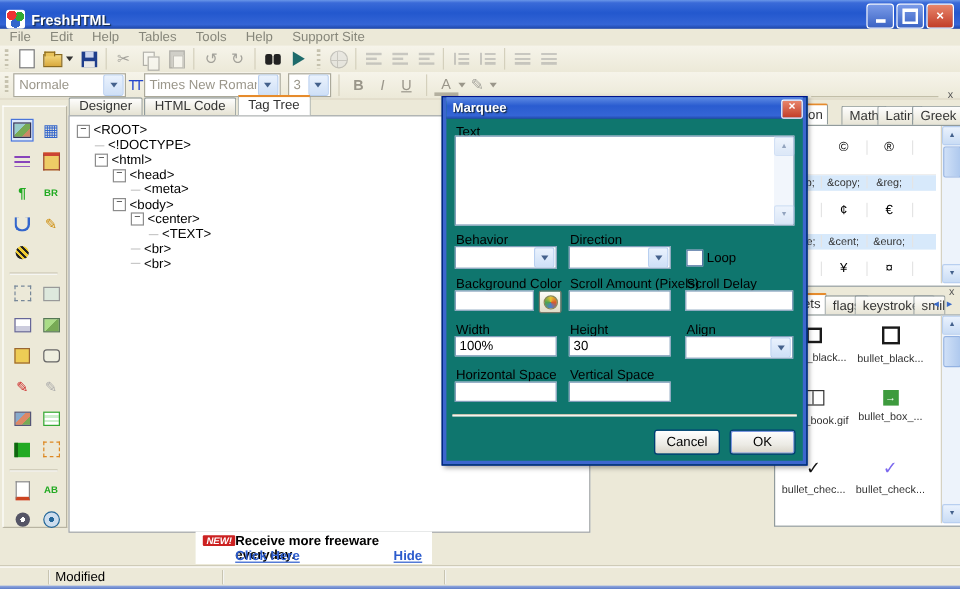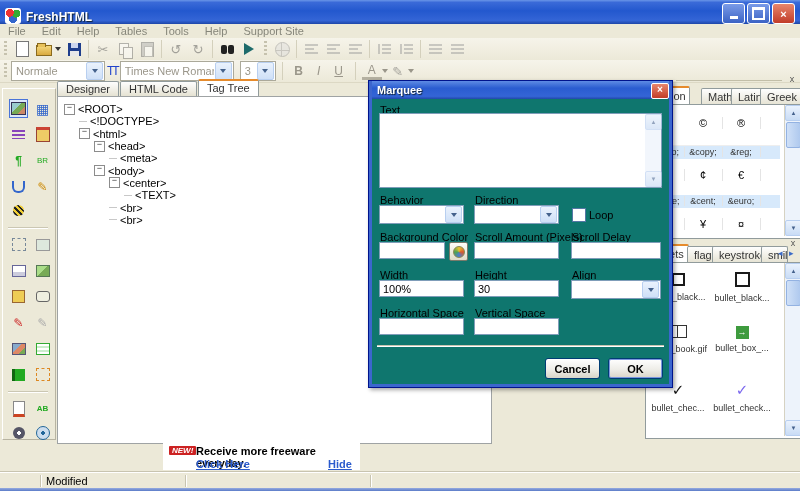--- a/index.html
+++ b/index.html
@@ -131,21 +131,21 @@
   .dcombo{position:absolute;height:19px;background:#fff;border:1px solid #7F9DB9;display:flex;align-items:center;justify-content:flex-end;box-sizing:border-box;}
   .dcombo .cb{width:15px;height:15px;margin-right:1px;background:linear-gradient(#EAF2FD,#CFE0F7);
      border:1px solid #B8CFF0;border-radius:2px;display:flex;align-items:center;justify-content:center;}
   .dcombo .cb i{width:0;height:0;border-left:3px solid transparent;border-right:3px solid transparent;border-top:4px solid #44618C;}
   .dtext{position:absolute;left:10px;top:32px;width:283px;height:75px;background:#fff;border:1px solid #7F9DB9;box-sizing:border-box;}
   .dtext .tsb{position:absolute;right:0;top:0;width:16px;height:100%;background:#F2F6FC;display:flex;flex-direction:column;justify-content:space-between;}
   .tsb .sbbtn{opacity:.55;}
   .chk{position:absolute;width:12px;height:12px;background:#fff;border:1px solid #5577A5;}
   .xpbtn{position:absolute;width:53px;height:19px;border:1px solid #003C74;border-radius:3px;
      background:linear-gradient(#FFFFFF,#ECEBE5 60%,#D8D4C8);font-size:11px;display:flex;align-items:center;justify-content:center;
-     font-family:"Liberation Sans",sans-serif;font-weight:bold;}
+     font-family:"Liberation Sans",sans-serif;}
   .xpbtn.default{box-shadow:0 0 0 1px #7A96DF inset;}
   .palbtn{position:absolute;width:17px;height:17px;border:1px solid #7A7A6A;border-radius:2px;
      background:linear-gradient(#FDFDF8,#E0DCC8);display:flex;align-items:center;justify-content:center;}
   .palwheel{width:10px;height:10px;border-radius:50%;border:1px solid #885;
      background:conic-gradient(#E8C531,#D85A2B,#4A7ED0,#4FA24F,#E8C531);}
 </style>
 </head>
 <body>
 
 <div id="app">
@@ -287,21 +287,21 @@
     <span class="si" style="left:6px;top:36px">
         <span style="width:13px;height:9px;background:repeating-linear-gradient(#84B 0 2px,transparent 2px 4px)"></span>
       </span>
     <span class="si" style="left:30px;top:36px">
         <span style="width:12px;height:11px;background:#EC6;border:1px solid #943;border-top:3px solid #C43"></span>
       </span>
     <span class="si" style="left:6px;top:62px">
         <span style="color:#2A2;font-weight:bold;font-size:12px">¶</span>
       </span>
     <span class="si" style="left:30px;top:62px">
-        <span style="color:#2A2;font-weight:normal;font-size:8px">BR</span>
+        <span style="color:#2A2;font-weight:bold;font-size:8px">BR</span>
       </span>
     <span class="si" style="left:6px;top:88px">
         <span style="width:9px;height:10px;border-bottom:2px solid #36C;border-left:2px solid #36C;border-right:2px solid #36C;border-radius:0 0 6px 6px"></span>
       </span>
     <span class="si" style="left:30px;top:88px">
         <span style="color:#C80;font-size:12px">✎</span>
       </span>
     <span class="si" style="left:6px;top:112px">
         <span style="width:11px;height:11px;border-radius:50%;background:repeating-linear-gradient(45deg,#EC3 0 2px,#222 2px 4px)"></span>
       </span>

